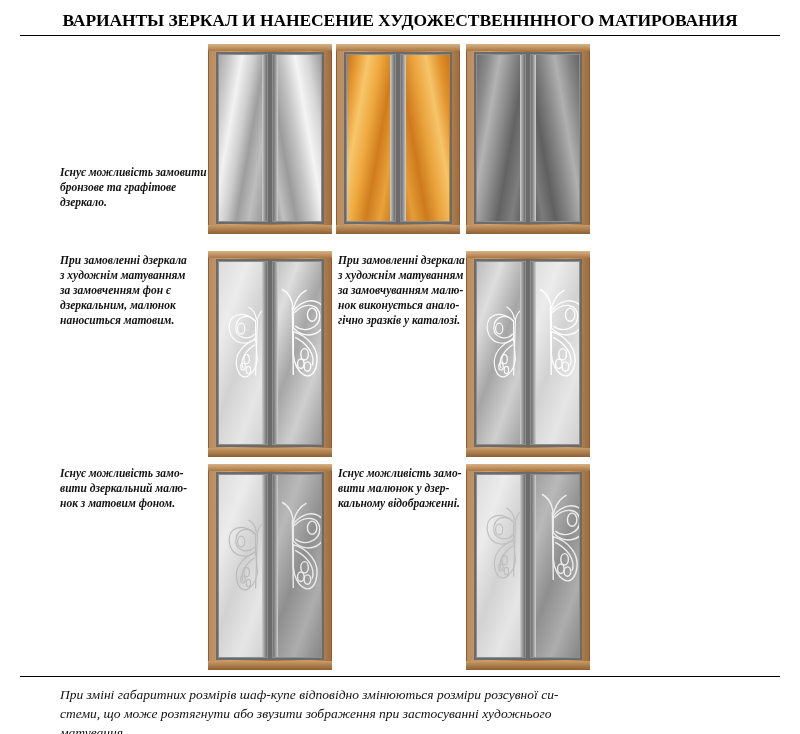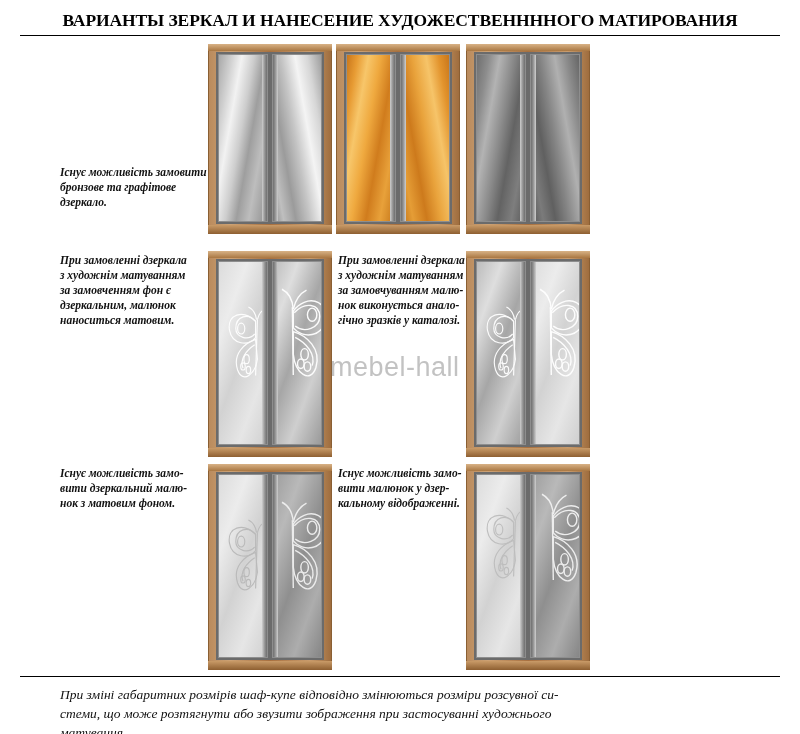--- a/index.html
+++ b/index.html
@@ -326,21 +326,20 @@
             <ellipse cx="42" cy="72" rx="4" ry="6"></ellipse>
             <ellipse cx="38" cy="82" rx="3.5" ry="5"></ellipse>
             <ellipse cx="45" cy="85" rx="3.5" ry="5"></ellipse>
           </g>
         </svg>
         <div class="handle-l"></div>
       </div>
     </div>
   </div>
 
-  <div class="watermark">mebel-hall</div>
 
   <div class="note" style="left:60px; top:466px; width:160px;">Існує можливість замо-
 вити дзеркальний малю-
 нок з матовим фоном.</div>
   <div class="note" style="left:338px; top:466px; width:160px;">Існує можливість замо-
 вити малюнок у дзер-
 кальному відображенні.</div>
 
   <div class="wardrobe" style="left:208px; top:464px; width:124px; height:206px;">
     <div class="frame">

